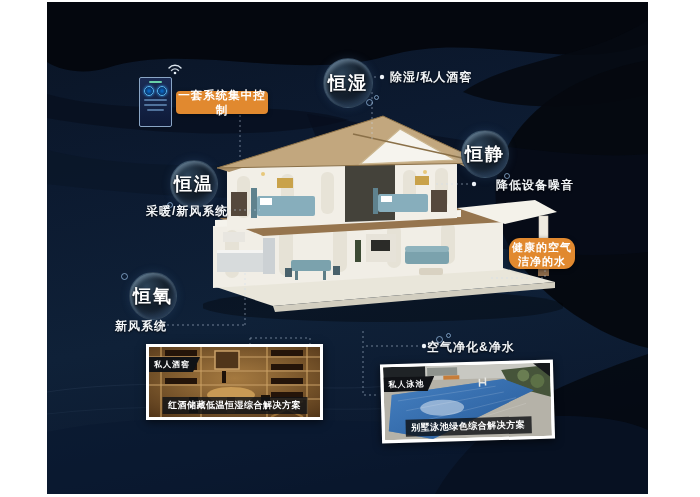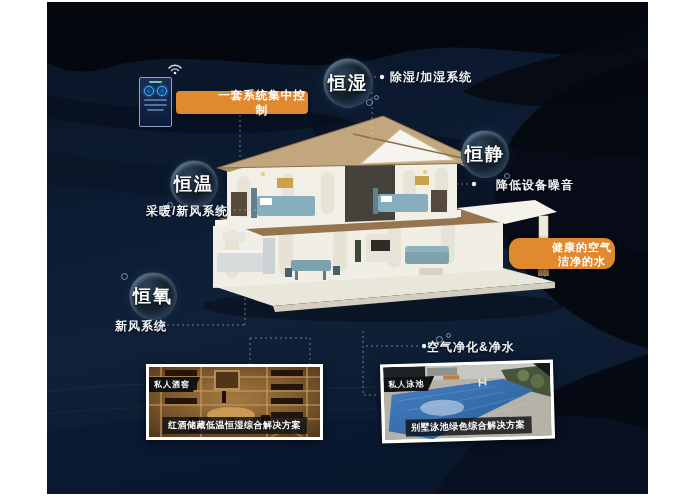--- a/index.html
+++ b/index.html
@@ -35,40 +35,40 @@
         text-shadow:0 1px 2px rgba(0,0,0,.8);white-space:nowrap;}
   .f-humidity{left:390px;top:69px;}
   .f-quiet{left:481px;top:177px;margin-left:15px;}
   .f-temp{left:146px;top:203px;}
   .f-oxygen{left:115px;top:318px;}
   .f-purity{left:427px;top:339px;}
 
   
   .tag-orange{position:absolute;background:#e1892f;color:#fff;font-weight:bold;z-index:7;
               display:flex;align-items:center;justify-content:center;text-align:center;
-              box-shadow:0 1px 4px rgba(0,0,0,.5);padding-left:40px;}
+              box-shadow:0 1px 4px rgba(0,0,0,.5);}
   .t-control{left:176px;top:91px;width:92px;height:23px;font-size:11.5px;border-radius:4px;letter-spacing:1px;}
   .t-banner{left:509px;top:238px;width:66px;height:31px;font-size:11px;border-radius:11px;line-height:14px;letter-spacing:1px;}
 
   
   .panel{position:absolute;left:139px;top:77px;width:33px;height:50px;z-index:6;
          background:linear-gradient(180deg,#1b2c55,#0e1a38);border:1px solid #8aa6c6;border-radius:2px;
          box-sizing:border-box;padding:3px 2px;}
   .panel-title{height:2px;width:13px;margin:0 auto 3px auto;background:#69d0a8;border-radius:1px;}
   .knob-row{display:flex;justify-content:center;gap:3px;margin-bottom:3px;}
   .knob{width:10px;height:10px;border-radius:50%;border:1px solid #58b7f0;box-sizing:border-box;
         background:radial-gradient(circle,#0a6fd0 0%,#0b3a74 60%,#081c3c 100%);box-shadow:0 0 3px #3aa0ff;}
   .prow{height:2px;background:rgba(130,180,230,.55);margin:3px 2px 0 2px;border-radius:1px;}
   .prow.short{width:60%;margin-left:auto;margin-right:auto;}
   .wifi{position:absolute;left:167px;top:59px;z-index:6;}
 
   
   .photo{position:absolute;background:#fff;padding:3px;z-index:8;box-shadow:0 2px 8px rgba(0,0,0,.6);}
   .photo-inner{position:relative;overflow:hidden;}
-  .p-wine{left:146px;top:364px;}
+  .p-wine{left:146px;top:344px;}
   .p-wine .photo-inner{width:171px;height:70px;}
   .p-pool{left:381px;top:362px;transform:rotate(-1.6deg);}
   .p-pool .photo-inner{width:167px;height:73px;}
   .photo-tag{position:absolute;left:0;top:10px;background:#101216;color:#fff;font-size:8px;font-weight:bold;
              padding:2px 10px 2px 5px;letter-spacing:1px;z-index:3;
              clip-path:polygon(0 0,100% 0,calc(100% - 7px) 100%,0 100%);}
   .photo-caption{position:absolute;bottom:3px;left:50%;transform:translateX(-50%);z-index:3;
                  background:rgba(16,18,22,.82);color:#fff;font-size:9px;font-weight:bold;white-space:nowrap;
                  padding:2px 6px;letter-spacing:.5px;}
   .house{position:absolute;left:203px;top:100px;z-index:4;}
@@ -217,21 +217,21 @@
   <div class="bubble b-temp">恒温</div>
   <div class="bubble b-oxygen">恒氧</div>
   <div class="sat" style="left:366px;top:99px;width:5px;height:5px;"></div>
   <div class="sat" style="left:374px;top:95px;width:3px;height:3px;"></div>
   <div class="sat" style="left:504px;top:173px;width:4px;height:4px;"></div>
   <div class="sat" style="left:167px;top:202px;width:4px;height:4px;"></div>
   <div class="sat" style="left:121px;top:273px;width:5px;height:5px;"></div>
   <div class="sat" style="left:436px;top:336px;width:5px;height:5px;"></div>
   <div class="sat" style="left:446px;top:333px;width:3px;height:3px;"></div>
 
-  <div class="feat f-humidity">除湿/加湿系统</div>
+  <div class="feat f-humidity">除湿/私人酒窖</div>
   <div class="feat f-quiet">降低设备噪音</div>
   <div class="feat f-temp">采暖/新风系统</div>
   <div class="feat f-oxygen">新风系统</div>
   <div class="feat f-purity">空气净化&amp;净水</div>
 
   <div class="photo p-wine">
     <div class="photo-inner">
       <svg width="171" height="70" viewBox="0 0 171 70">
         <rect width="171" height="70" fill="#7a5226"></rect>
         <rect width="171" height="70" fill="url(#wg)"></rect>

